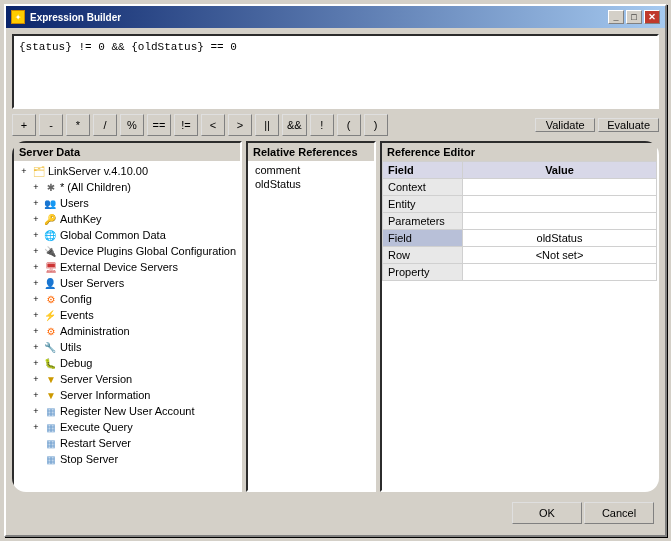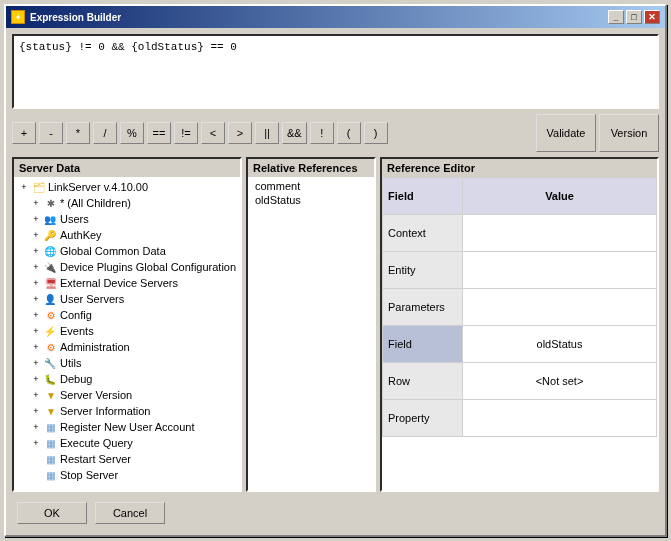--- a/index.html
+++ b/index.html
@@ -118,36 +118,37 @@
       display: flex;
       align-items: center;
       justify-content: center;
       padding: 0 4px;
     }
     .tool-btn-spacer {
       flex: 1;
     }
     .big-btn {
       min-width: 60px;
-      height: 38px;
+      height: 14px;
       background: #d4d0c8;
       border: 1px solid #fff;
       border-right-color: #808080;
       border-bottom-color: #808080;
       border-top-color: #dfdfdf;
       border-left-color: #dfdfdf;
       font-size: 11px;
       cursor: pointer;
       padding: 0 8px;
     }
     .panels {
       display: flex;
       gap: 4px;
       flex: 1;
       overflow: hidden;
+      border-radius: 14px;
     }
     .panel {
       background: #d4d0c8;
       border: 2px inset #808080;
       border-top-color: #808080;
       border-left-color: #808080;
       border-right-color: #ffffff;
       border-bottom-color: #ffffff;
       display: flex;
       flex-direction: column;
@@ -228,39 +229,39 @@
       padding: 1px 5px;
       cursor: pointer;
       font-size: 11px;
     }
     .ref-table {
       width: 100%;
       border-collapse: collapse;
       font-size: 11px;
     }
     .ref-table tr td {
-      padding: 12px 5px;
+      padding: 2px 5px;
       border: 1px solid #d0d0d0;
     }
     .ref-table tr td:first-child {
       background: #e8e8e8;
       font-weight: normal;
       width: 80px;
     }
     .ref-table tr td:last-child {
       background: white;
       text-align: center;
     }
     .ref-table tr.highlight td:first-child {
       background: #c0c8e0;
     }
     .bottom-bar {
       display: flex;
-      justify-content: flex-start;
-      gap: 8px;
+      justify-content: flex-end;
+      gap: 2px;
       padding: 5px;
       flex-shrink: 0;
     }
     .dialog-btn {
       min-width: 70px;
       height: 22px;
       background: #d4d0c8;
       border: 1px solid #fff;
       border-right-color: #808080;
       border-bottom-color: #808080;
@@ -302,21 +303,21 @@
       <button class="tool-btn">!=</button>
       <button class="tool-btn">&lt;</button>
       <button class="tool-btn">&gt;</button>
       <button class="tool-btn">||</button>
       <button class="tool-btn">&amp;&amp;</button>
       <button class="tool-btn">!</button>
       <button class="tool-btn">(</button>
       <button class="tool-btn">)</button>
       <span class="tool-btn-spacer"></span>
       <button class="big-btn">Validate</button>
-      <button class="big-btn">Version</button>
+      <button class="big-btn">Evaluate</button>
     </div>
 
     <div class="panels">
 
       <div class="panel panel-left">
         <div class="panel-header">Server Data</div>
         <div class="panel-content">
 
           <div class="tree-item">
             <span class="tree-expander plus"></span>

